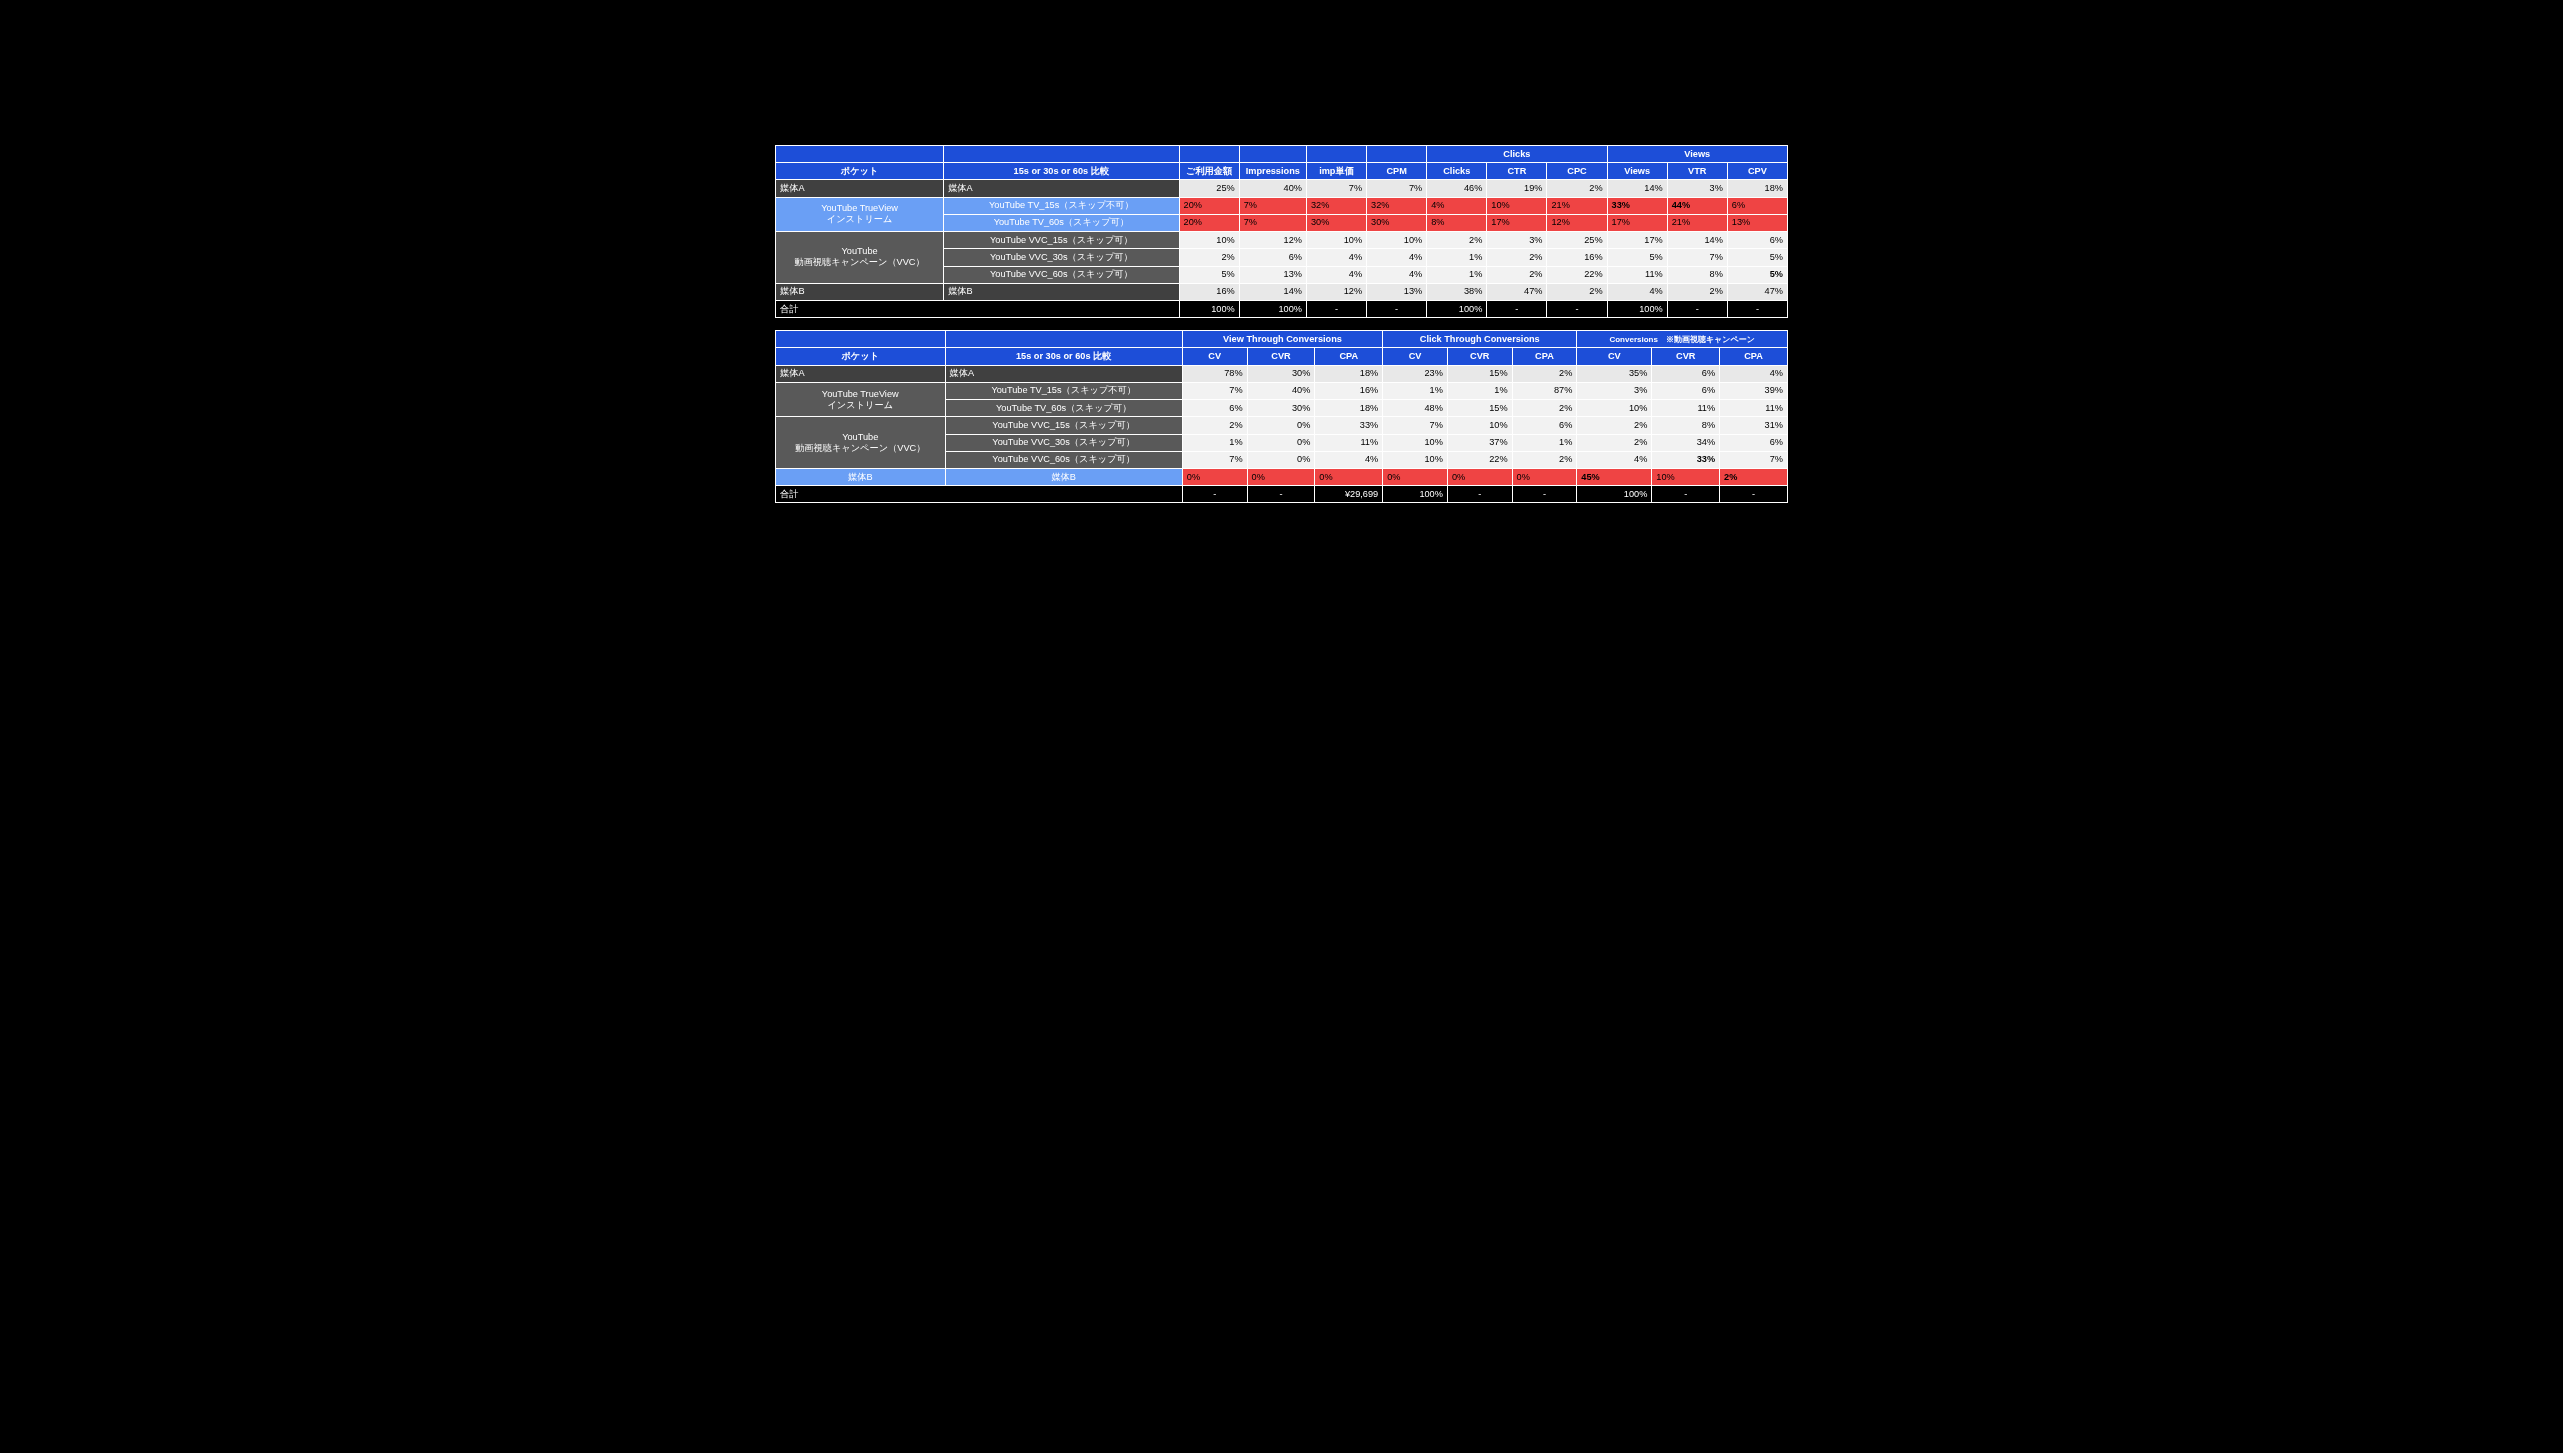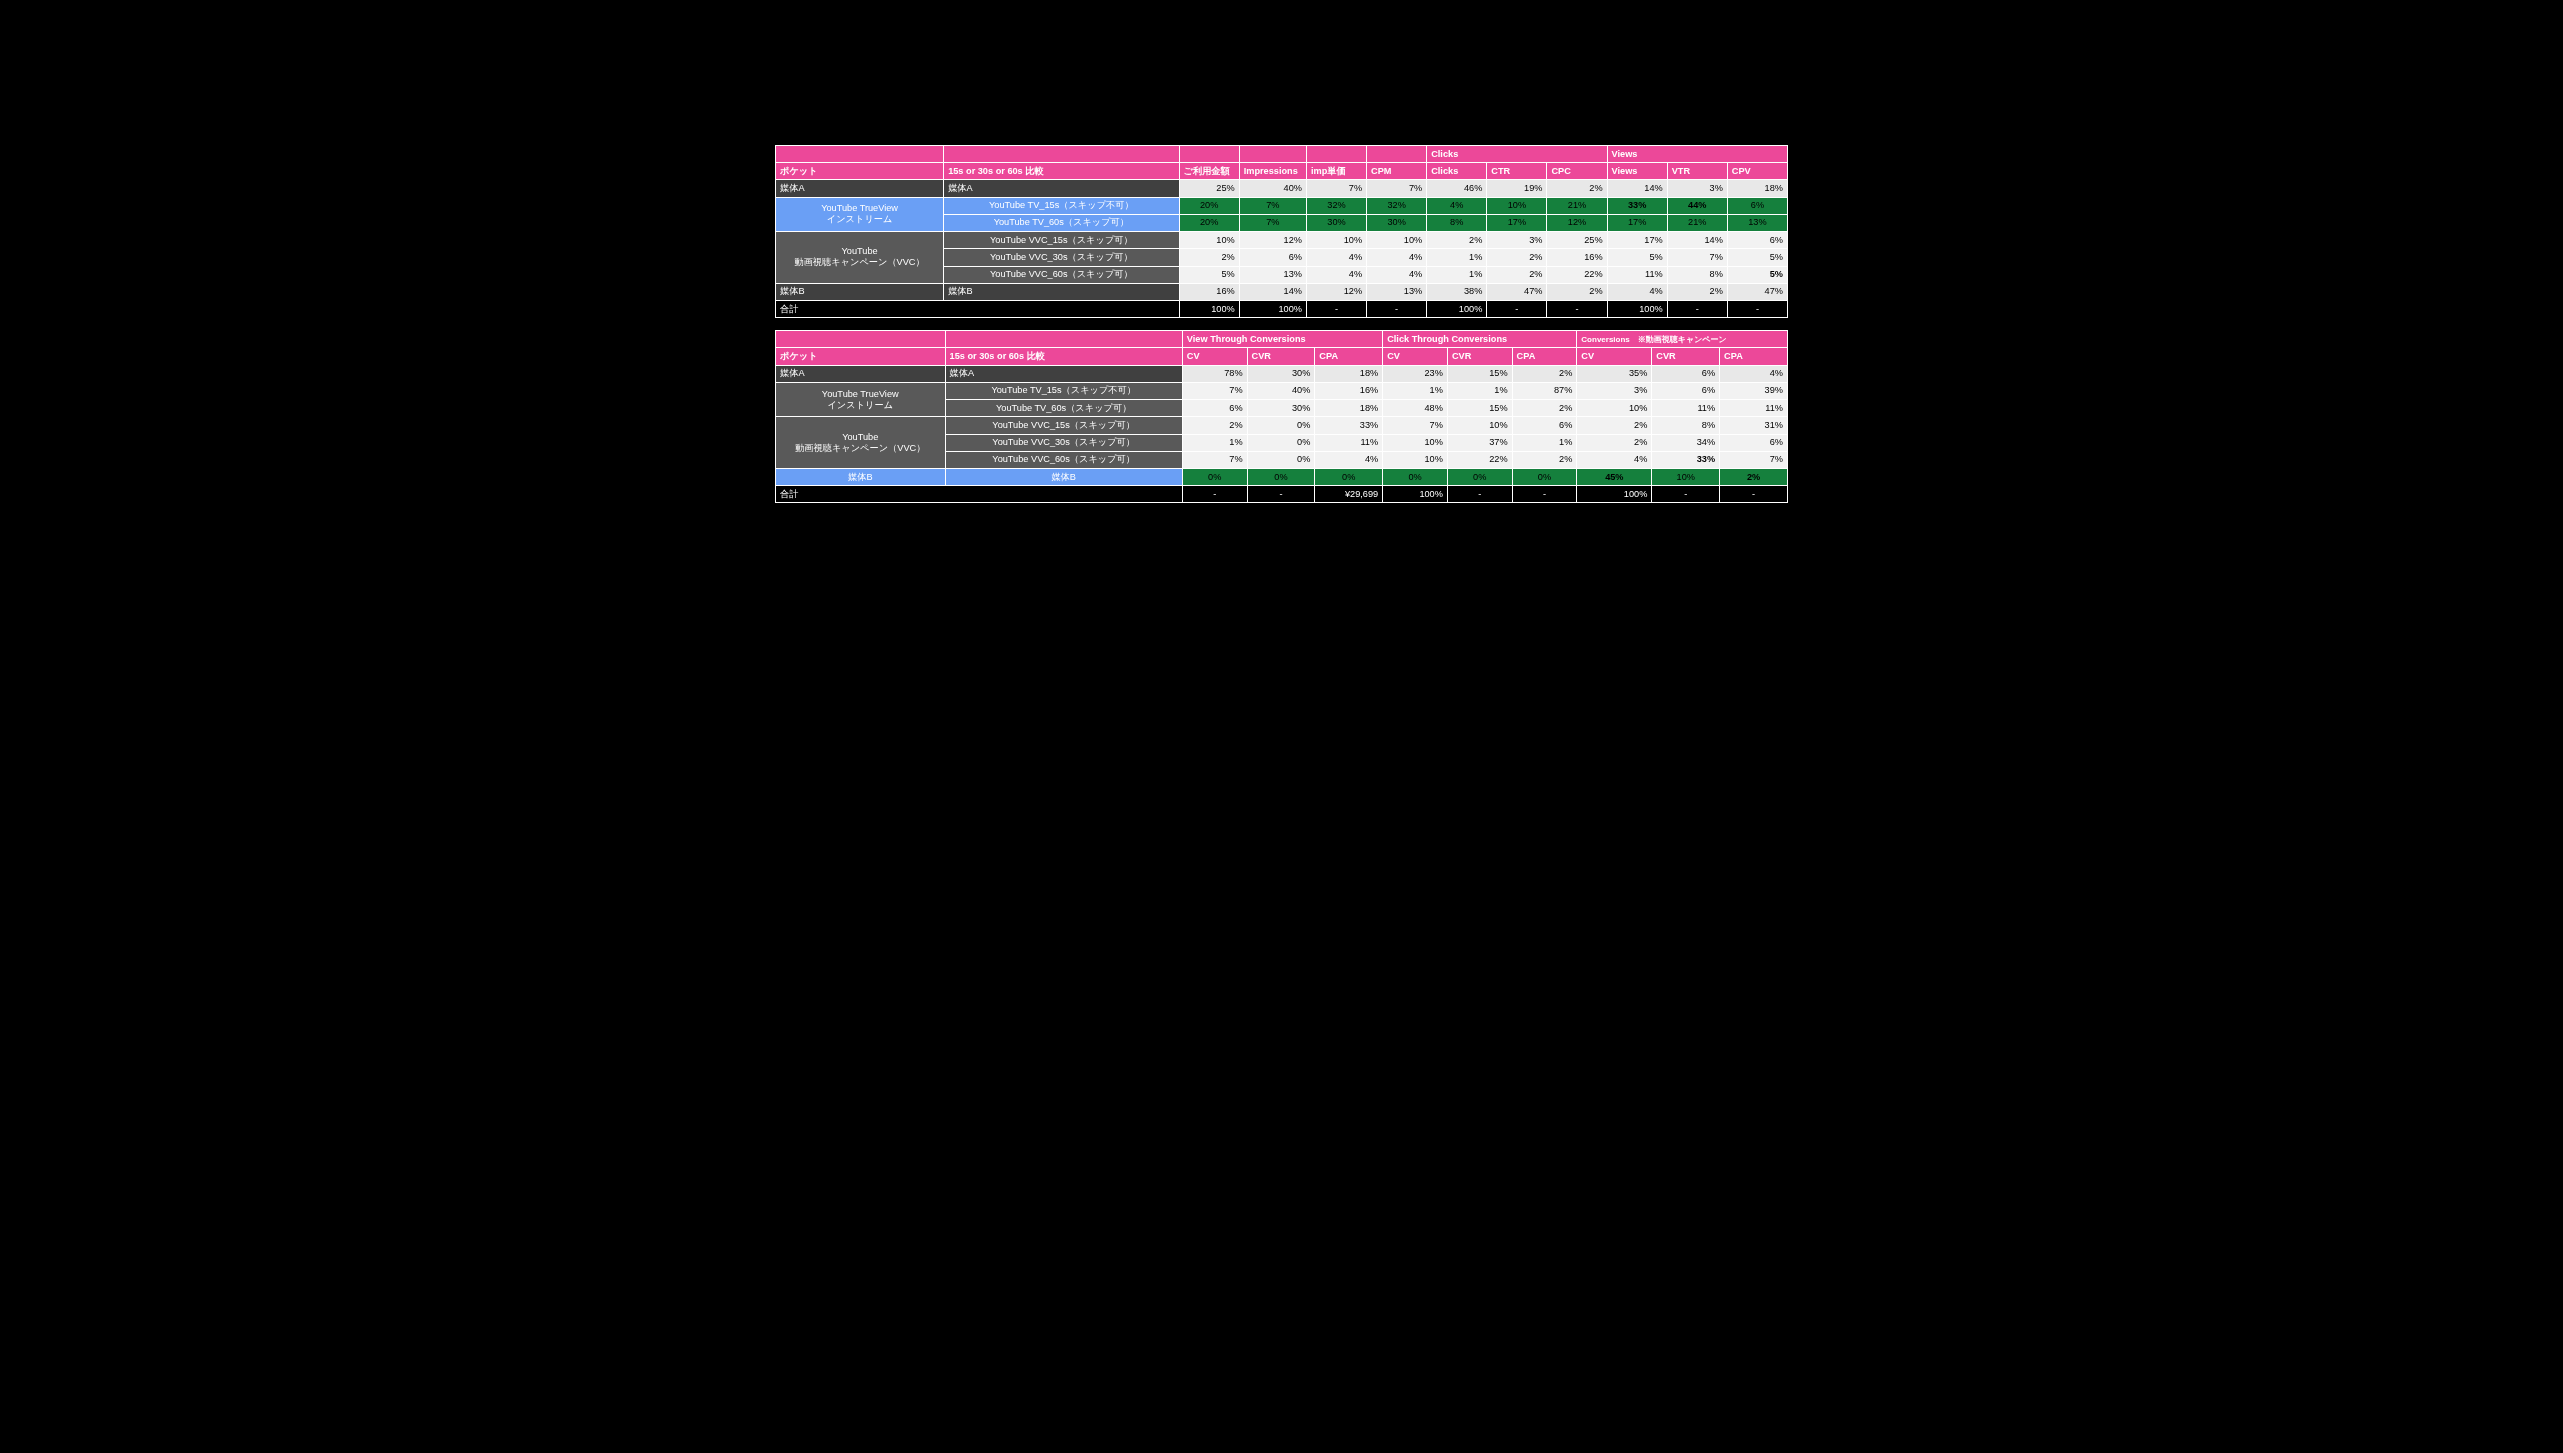--- a/index.html
+++ b/index.html
@@ -26,23 +26,23 @@
 table.tbl td, table.tbl th {
   border: 0.7px solid #fff;
   padding: 2.6px 4px;
   font-size: 9.2px;
   height: 14.5px;
   line-height: 1.2;
   box-sizing: border-box;
 }
 
 td.hdr {
-  background: #ec4899;
-  color: #fff;
-  text-align: left;
+  background: #1d4ed8;
+  color: #fff;
+  text-align: center;
   font-weight: bold;
 }
 td.rowhead {
   background: #595959;
   color: #fff;
   text-align: center;
   font-weight: normal;
 }
 td.rowhead_dk {
   background: #404040;
@@ -53,23 +53,23 @@
   background: #f2f2f2;
   color: #000;
   text-align: right;
 }
 td.data_alt {
   background: #e8e8e8;
   color: #000;
   text-align: right;
 }
 td.data_blue {
-  background: #15803d;
+  background: #ef4444;
   color: #000;
-  text-align: center;
+  text-align: left;
 }
 td.data_blue_hdr {
   background: #6a9ff5;
   color: #fff;
   text-align: center;
 }
 td.total {
   background: #000;
   color: #fff;
   text-align: right;

